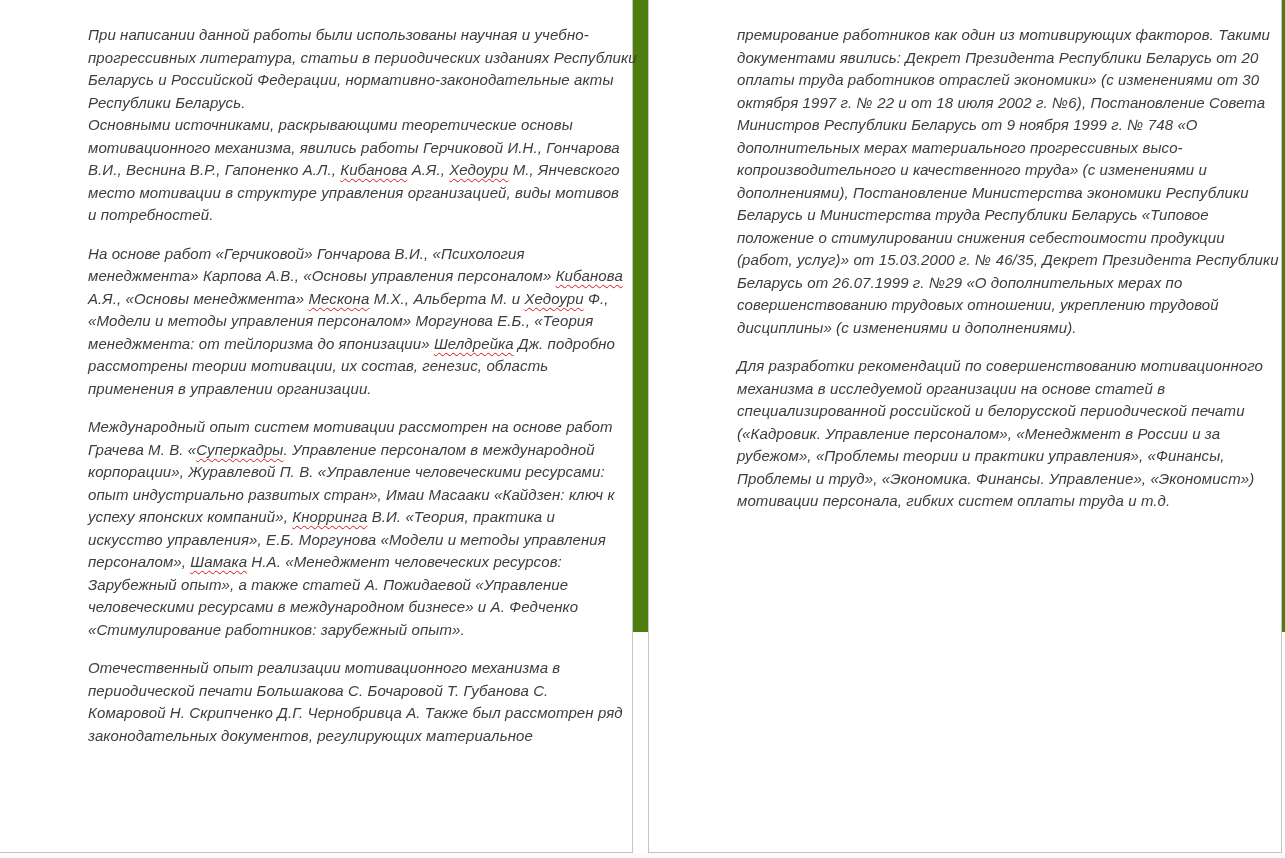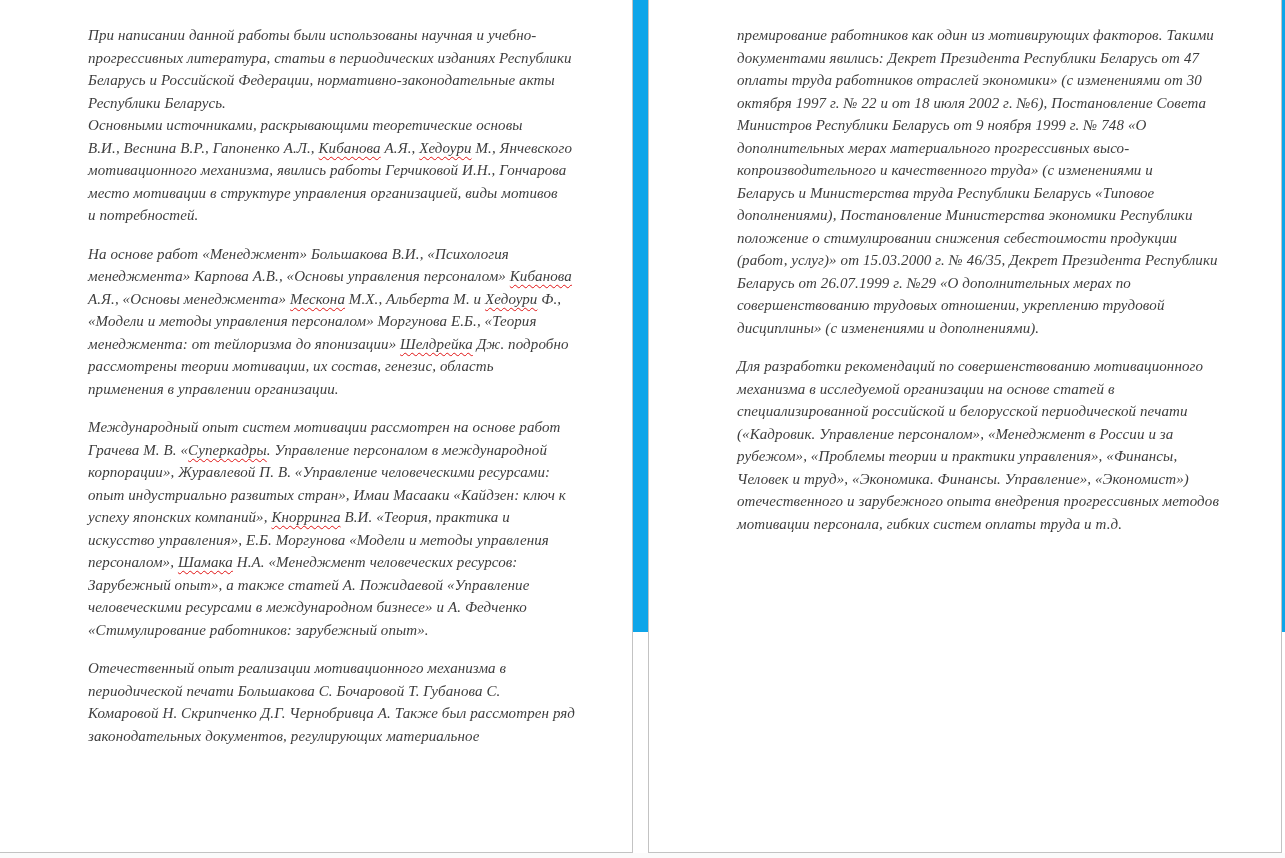--- a/index.html
+++ b/index.html
@@ -7,22 +7,22 @@
     padding: 0;
     background: #ffffff;
     width: 1285px;
     height: 858px;
     overflow: hidden;
   }
   .viewport {
     position: relative;
     width: 1285px;
     height: 632px;
-    background: #0ea5e9;
-    font-family: Liberation Serif, serif;
+    background: #4d7c0f;
+    font-family: Liberation Sans, sans-serif;
   }
   .page {
     position: absolute;
     top: -46px;
     width: 634px;
     height: 899px;
     background: #ffffff;
     border: 1px solid #c3c3c3;
     box-sizing: border-box;
   }
@@ -66,27 +66,27 @@
 <div class="viewport">
 
   <div class="page page--one">
     <div class="page-text">
       <div class="para">
           <div class="line">При написании данной работы были использованы научная и учебно-</div>
           <div class="line">прогрессивных литература, статьи в периодических изданиях Республики</div>
           <div class="line">Беларусь и Российской Федерации, нормативно-законодательные акты</div>
           <div class="line">Республики Беларусь.</div>
           <div class="line">Основными источниками, раскрывающими теоретические основы</div>
+          <div class="line">мотивационного механизма, явились работы Герчиковой И.Н., Гончарова</div>
           <div class="line">В.И., Веснина В.Р., Гапоненко А.Л., <span class="misspelled">Кибанова</span> А.Я., <span class="misspelled">Хедоури</span> М., Янчевского</div>
-          <div class="line">мотивационного механизма, явились работы Герчиковой И.Н., Гончарова</div>
           <div class="line">место мотивации в структуре управления организацией, виды мотивов</div>
           <div class="line">и потребностей.</div>
         </div>
       <div class="para">
-          <div class="line">На основе работ «Менеджмент» Большакова В.И., «Психология</div>
+          <div class="line">На основе работ «Герчиковой» Гончарова В.И., «Психология</div>
           <div class="line">менеджмента» Карпова А.В., «Основы управления персоналом» <span class="misspelled">Кибанова</span></div>
           <div class="line">А.Я., «Основы менеджмента» <span class="misspelled">Мескона</span> М.Х., Альберта М. и <span class="misspelled">Хедоури</span> Ф.,</div>
           <div class="line">«Модели и методы управления персоналом» Моргунова Е.Б., «Теория</div>
           <div class="line">менеджмента: от тейлоризма до японизации» <span class="misspelled">Шелдрейка</span> Дж. подробно</div>
           <div class="line">рассмотрены теории мотивации, их состав, генезис, область</div>
           <div class="line">применения в управлении организации.</div>
         </div>
       <div class="para">
           <div class="line">Международный опыт систем мотивации рассмотрен на основе работ</div>
           <div class="line">Грачева М. В. «<span class="misspelled">Суперкадры</span>. Управление персоналом в международной</div>
@@ -105,42 +105,41 @@
           <div class="line">Комаровой Н. Скрипченко Д.Г. Чернобривца А. Также был рассмотрен ряд</div>
           <div class="line">законодательных документов, регулирующих материальное</div>
         </div>
     </div>
   </div>
 
   <div class="page page--two">
     <div class="page-text">
       <div class="para">
           <div class="line">премирование работников как один из мотивирующих факторов. Такими</div>
-          <div class="line">документами явились: Декрет Президента Республики Беларусь от 47</div>
+          <div class="line">документами явились: Декрет Президента Республики Беларусь от 20</div>
           <div class="line">оплаты труда работников отраслей экономики» (с изменениями от 30</div>
           <div class="line">октября 1997 г. № 22 и от 18 июля 2002 г. №6), Постановление Совета</div>
           <div class="line">Министров Республики Беларусь от 9 ноября 1999 г. № 748 «О</div>
           <div class="line">дополнительных мерах материального прогрессивных высо-</div>
           <div class="line">копроизводительного и качественного труда» (с изменениями и</div>
+          <div class="line">дополнениями), Постановление Министерства экономики Республики</div>
           <div class="line">Беларусь и Министерства труда Республики Беларусь «Типовое</div>
-          <div class="line">дополнениями), Постановление Министерства экономики Республики</div>
           <div class="line">положение о стимулировании снижения себестоимости продукции</div>
           <div class="line">(работ, услуг)» от 15.03.2000 г. № 46/35, Декрет Президента Республики</div>
           <div class="line">Беларусь от 26.07.1999 г. №29 «О дополнительных мерах по</div>
           <div class="line">совершенствованию трудовых отношении, укреплению трудовой</div>
           <div class="line">дисциплины» (с изменениями и дополнениями).</div>
         </div>
       <div class="para">
           <div class="line">Для разработки рекомендаций по совершенствованию мотивационного</div>
           <div class="line">механизма в исследуемой организации на основе статей в</div>
           <div class="line">специализированной российской и белорусской периодической печати</div>
           <div class="line">(«Кадровик. Управление персоналом», «Менеджмент в России и за</div>
           <div class="line">рубежом», «Проблемы теории и практики управления», «Финансы,</div>
-          <div class="line">Человек и труд», «Экономика. Финансы. Управление», «Экономист»)</div>
-          <div class="line">отечественного и зарубежного опыта внедрения прогрессивных методов</div>
+          <div class="line">Проблемы и труд», «Экономика. Финансы. Управление», «Экономист»)</div>
           <div class="line">мотивации персонала, гибких систем оплаты труда и т.д.</div>
         </div>
     </div>
   </div>
 
   <div class="bottom-strip"></div>
 
 </div>
 
 </body></html>

